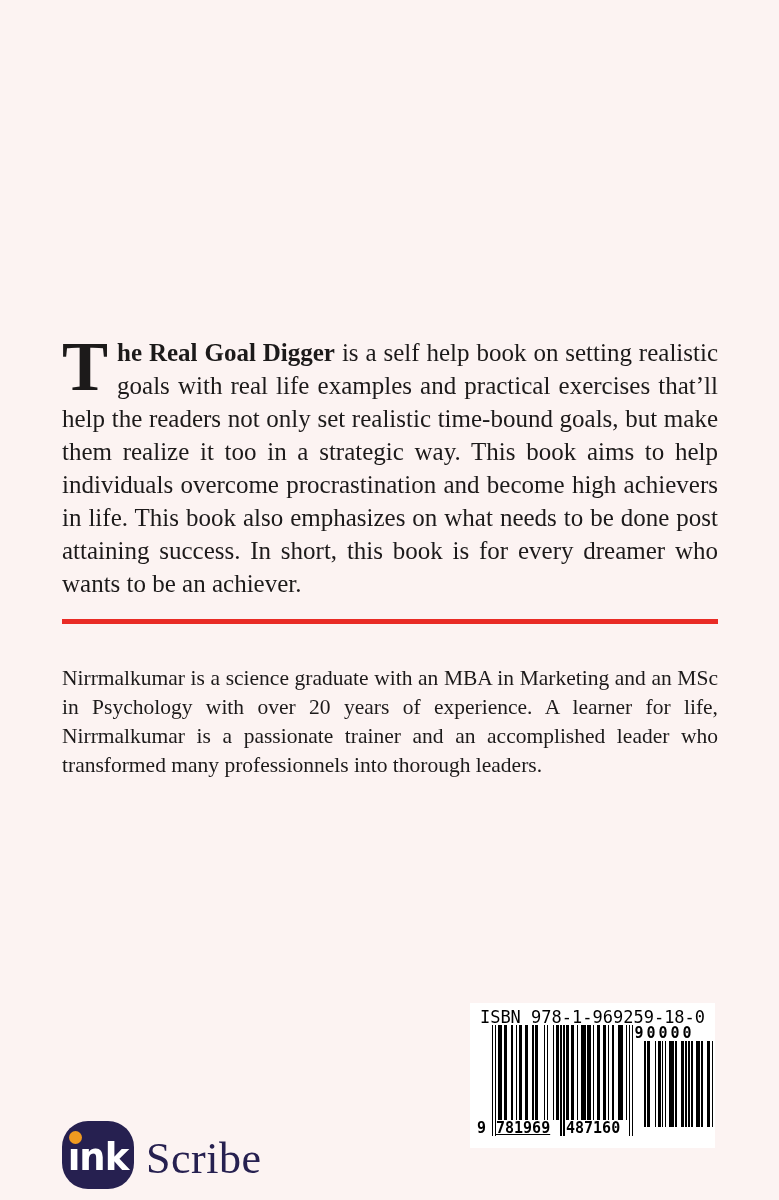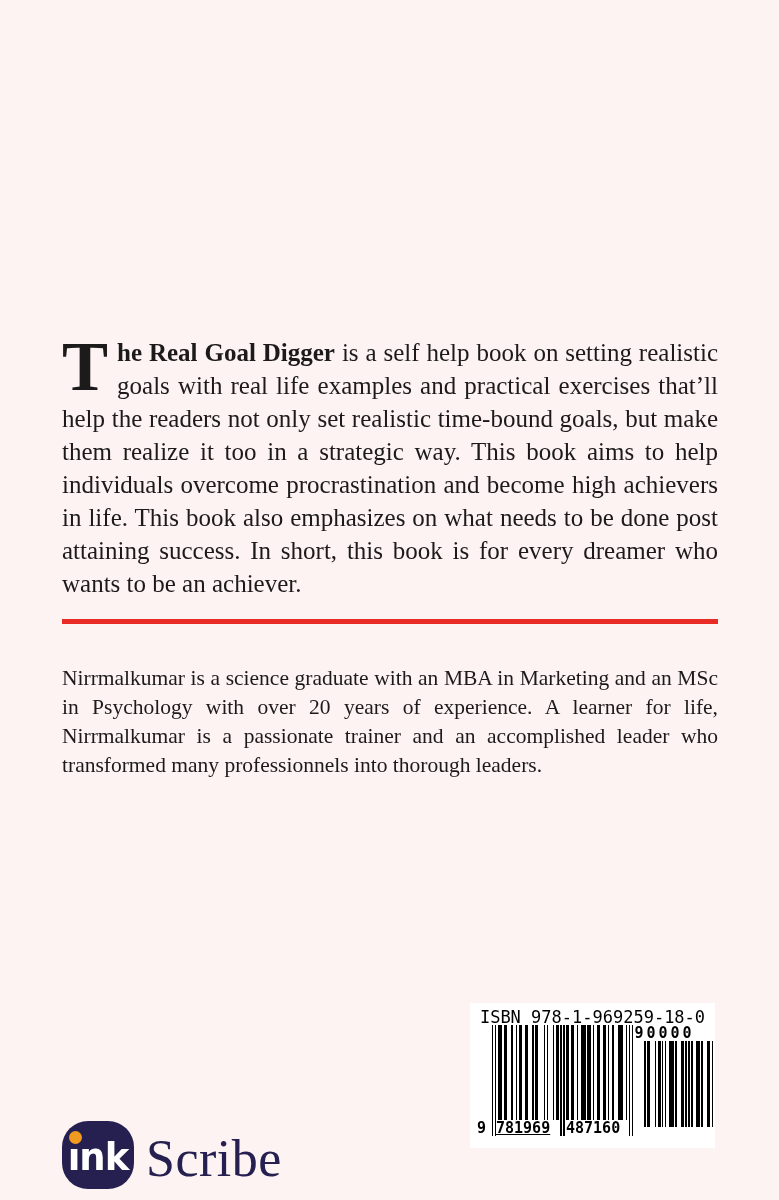--- a/index.html
+++ b/index.html
@@ -63,21 +63,21 @@
     color:#ffffff;
     padding-top:4px;
   }
   .ink-dot {
     position:absolute; left:7px; top:10px;
     width:13px; height:13px; border-radius:50%;
     background:var(--orange,#f09a20);
   }
   .wordmark {
     font-family:"Liberation Serif", serif;
-    font-size:52px; line-height:52px;
+    font-size:44px; line-height:52px;
     color:var(--navy,#262050);
     margin-left:12px;
     padding-top:8px;
     letter-spacing:0.5px;
   }
 
   
   .barcode-box {
     position:absolute; left:470px; top:1003px;
     width:245px; height:145px;

